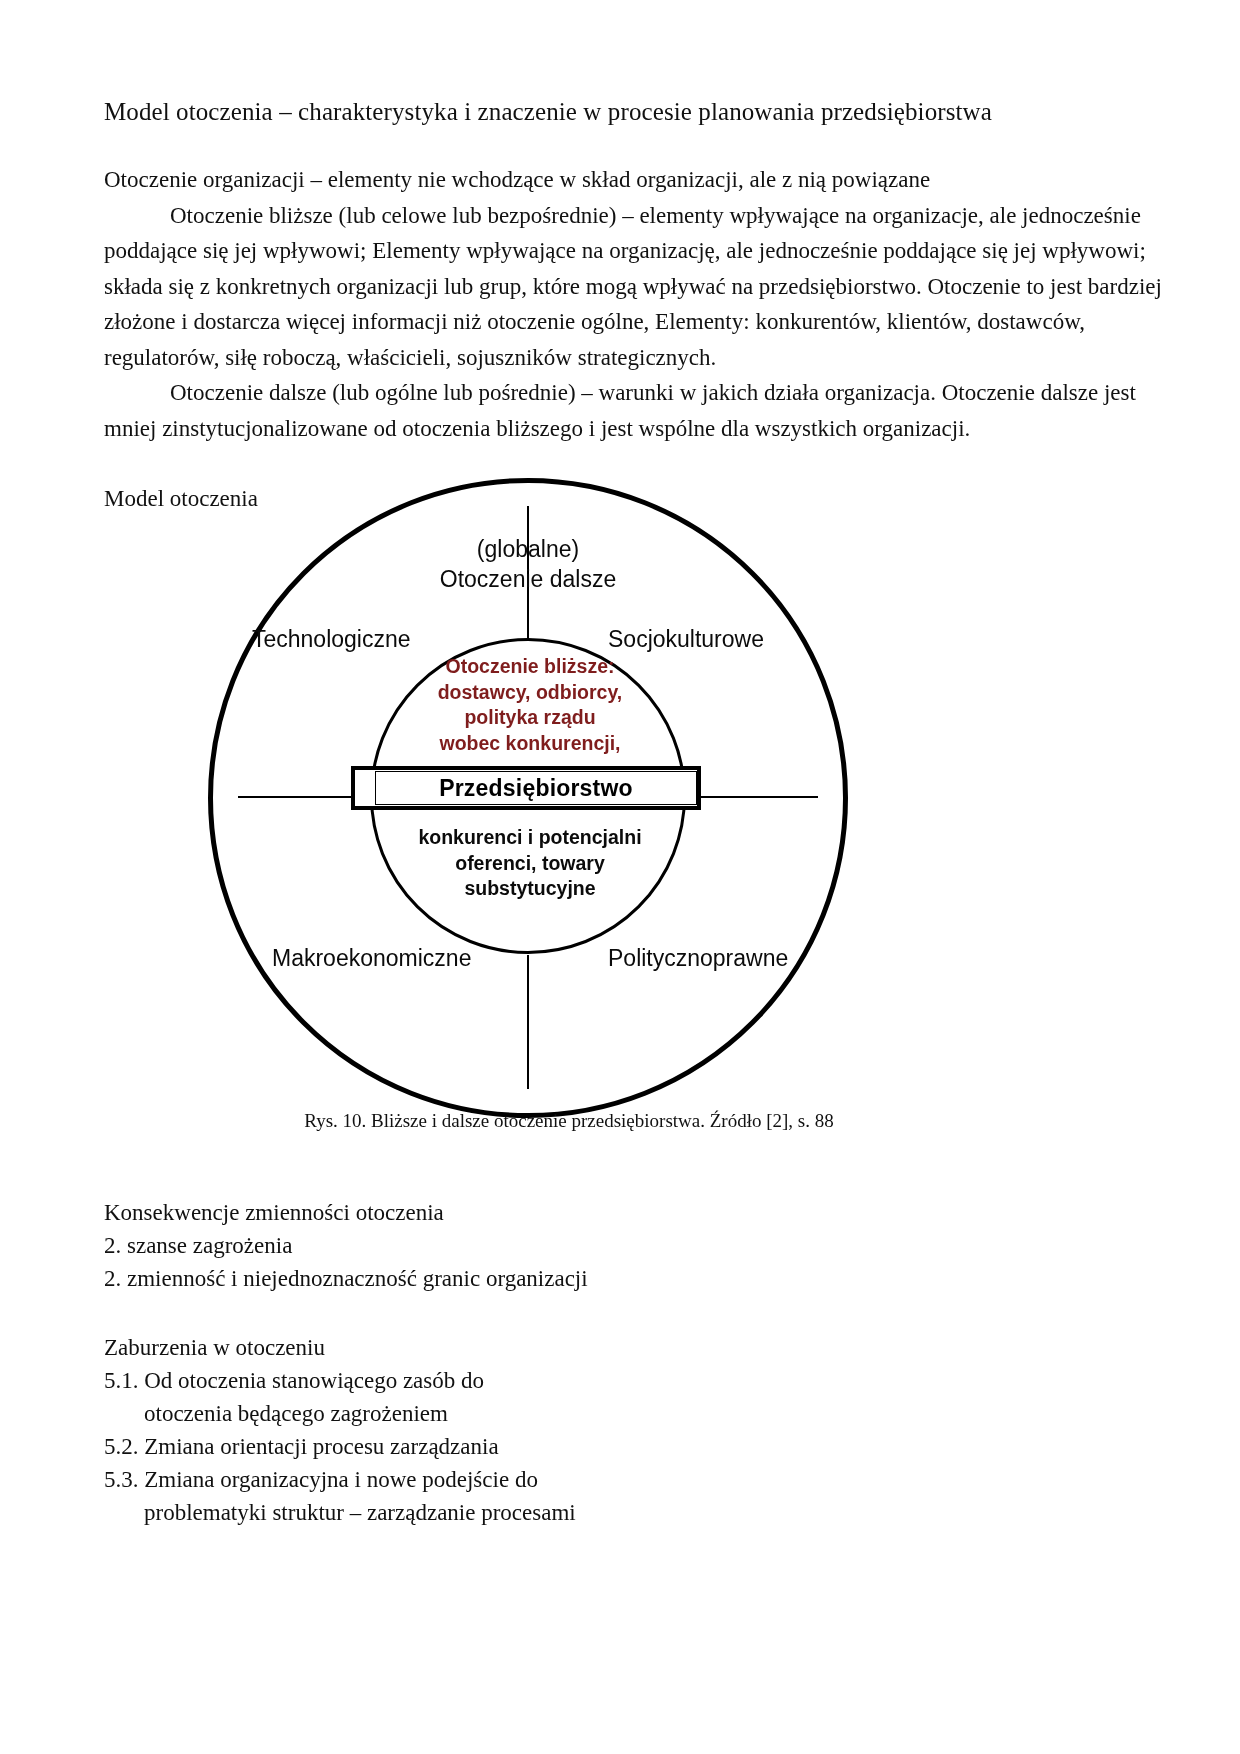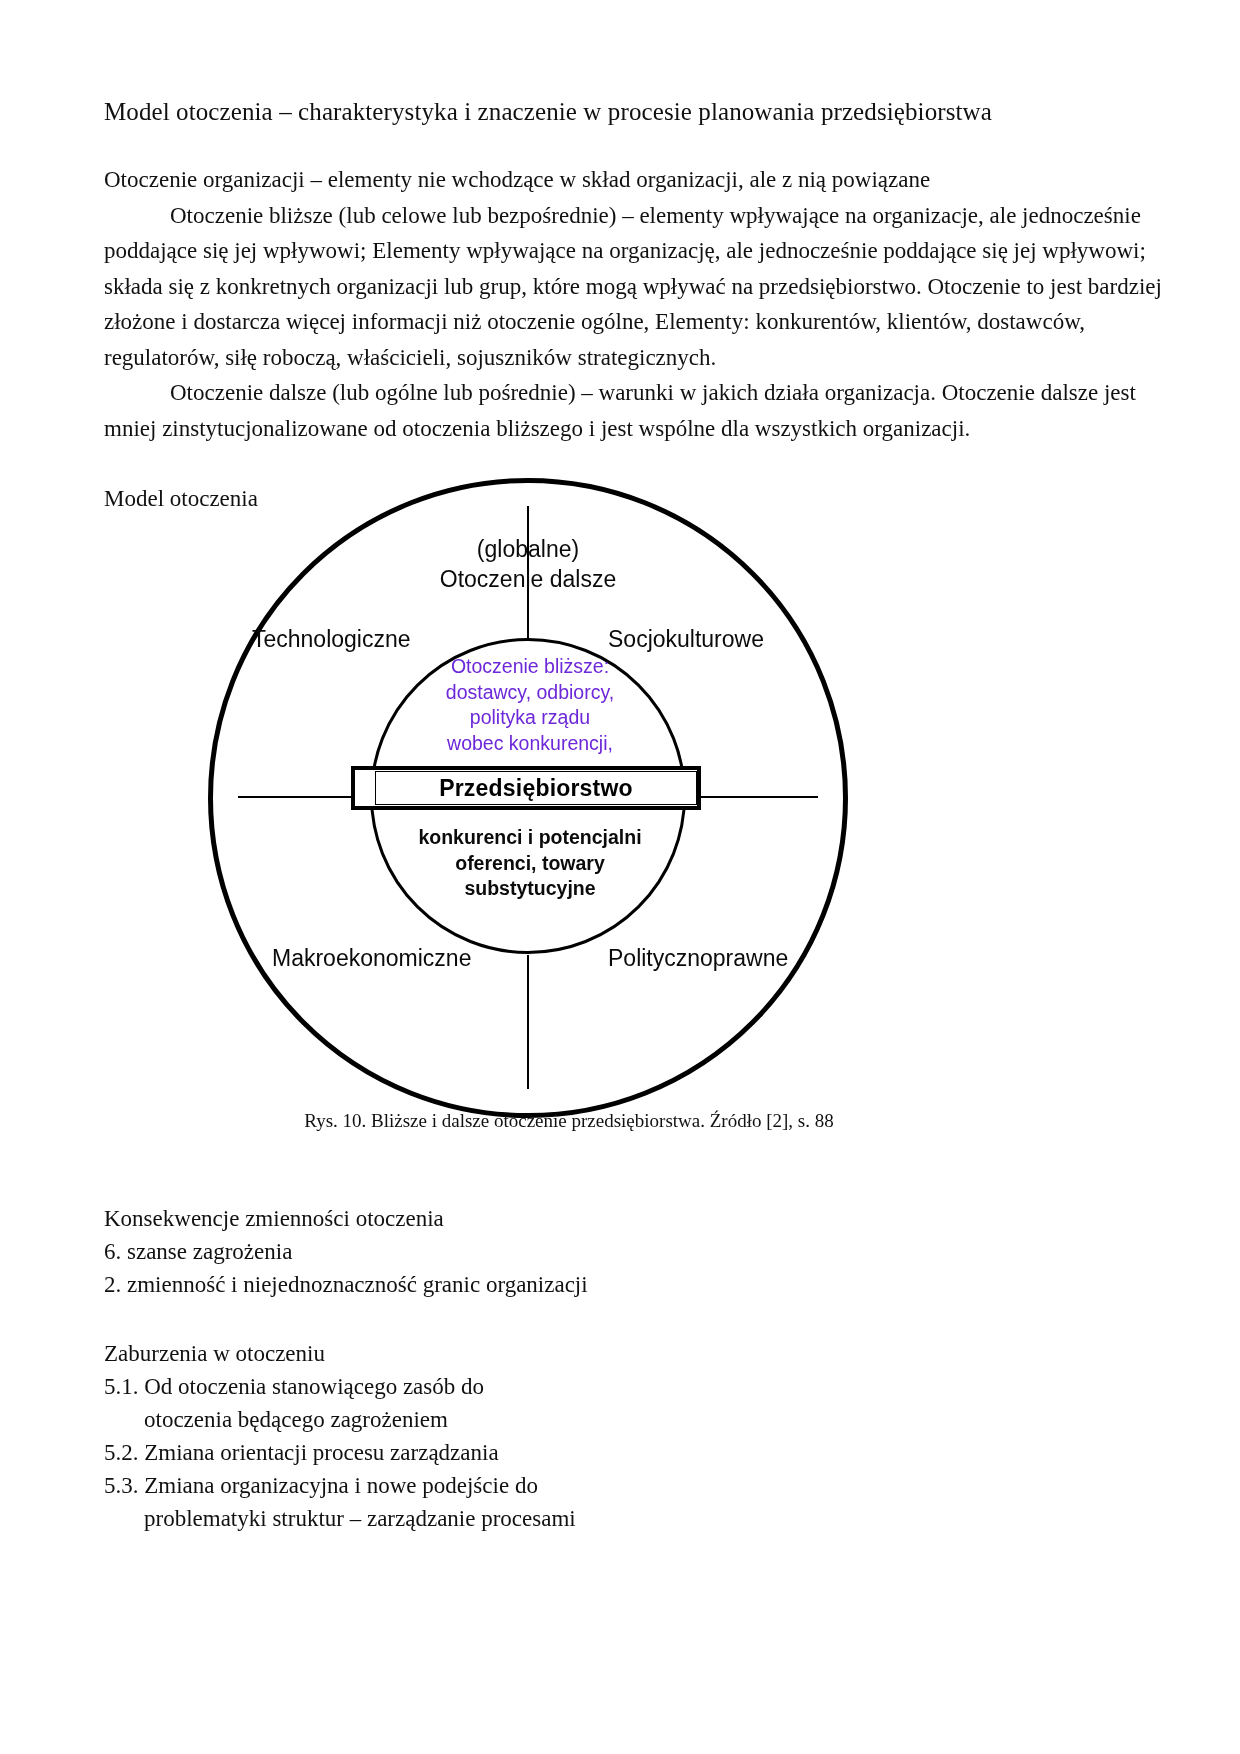--- a/index.html
+++ b/index.html
@@ -153,22 +153,22 @@
 
   .inner-text-top {
     position: absolute;
     left: 172px;
     top: 176px;
     width: 300px;
     text-align: center;
     font-family: "Liberation Sans", "DejaVu Sans", sans-serif;
     font-size: 19.5px;
     line-height: 25.5px;
-    font-weight: 400;
-    color: #6d28d9;
+    font-weight: 700;
+    color: #7f1d1d;
   }
   .inner-text-bottom {
     position: absolute;
     left: 172px;
     top: 347px;
     width: 300px;
     text-align: center;
     font-family: Liberation Sans, sans-serif;
     font-size: 19.5px;
     line-height: 25.5px;
@@ -215,21 +215,21 @@
   }
 
   
   .bottom {
     position: absolute;
     left: 104px;
     top: 1190px;
     width: 1000px;
   }
   .list-block {
-    margin: 12px 0 36px 0;
+    margin: 6px 0 36px 0;
     font-family: Liberation Serif, serif;
   }
   .list-head {
     font-size: 23px;
     line-height: 33px;
     margin: 0;
   }
   .list-item {
     font-size: 23px;
     line-height: 33px;
@@ -302,21 +302,21 @@
     </div>
 
     <div class="caption">Rys. 10. Bliższe i dalsze otoczenie przedsiębiorstwa. Źródło [2], s. 88</div>
 
   </div>
 
   <div class="bottom">
 
     <div class="list-block">
       <p class="list-head">Konsekwencje zmienności otoczenia</p>
-      <p class="list-item">6. szanse zagrożenia</p>
+      <p class="list-item">2. szanse zagrożenia</p>
       <p class="list-item">2. zmienność i niejednoznaczność granic organizacji</p>
     </div>
 
     <div class="list-block">
       <p class="list-head">Zaburzenia w otoczeniu</p>
 
       <p class="list-item">5.1. Od otoczenia stanowiącego zasób do</p>
       <p class="list-item"><span class="cont"></span><span>otoczenia będącego zagrożeniem</span></p>
 
       <p class="list-item">5.2. Zmiana orientacji procesu zarządzania</p>

